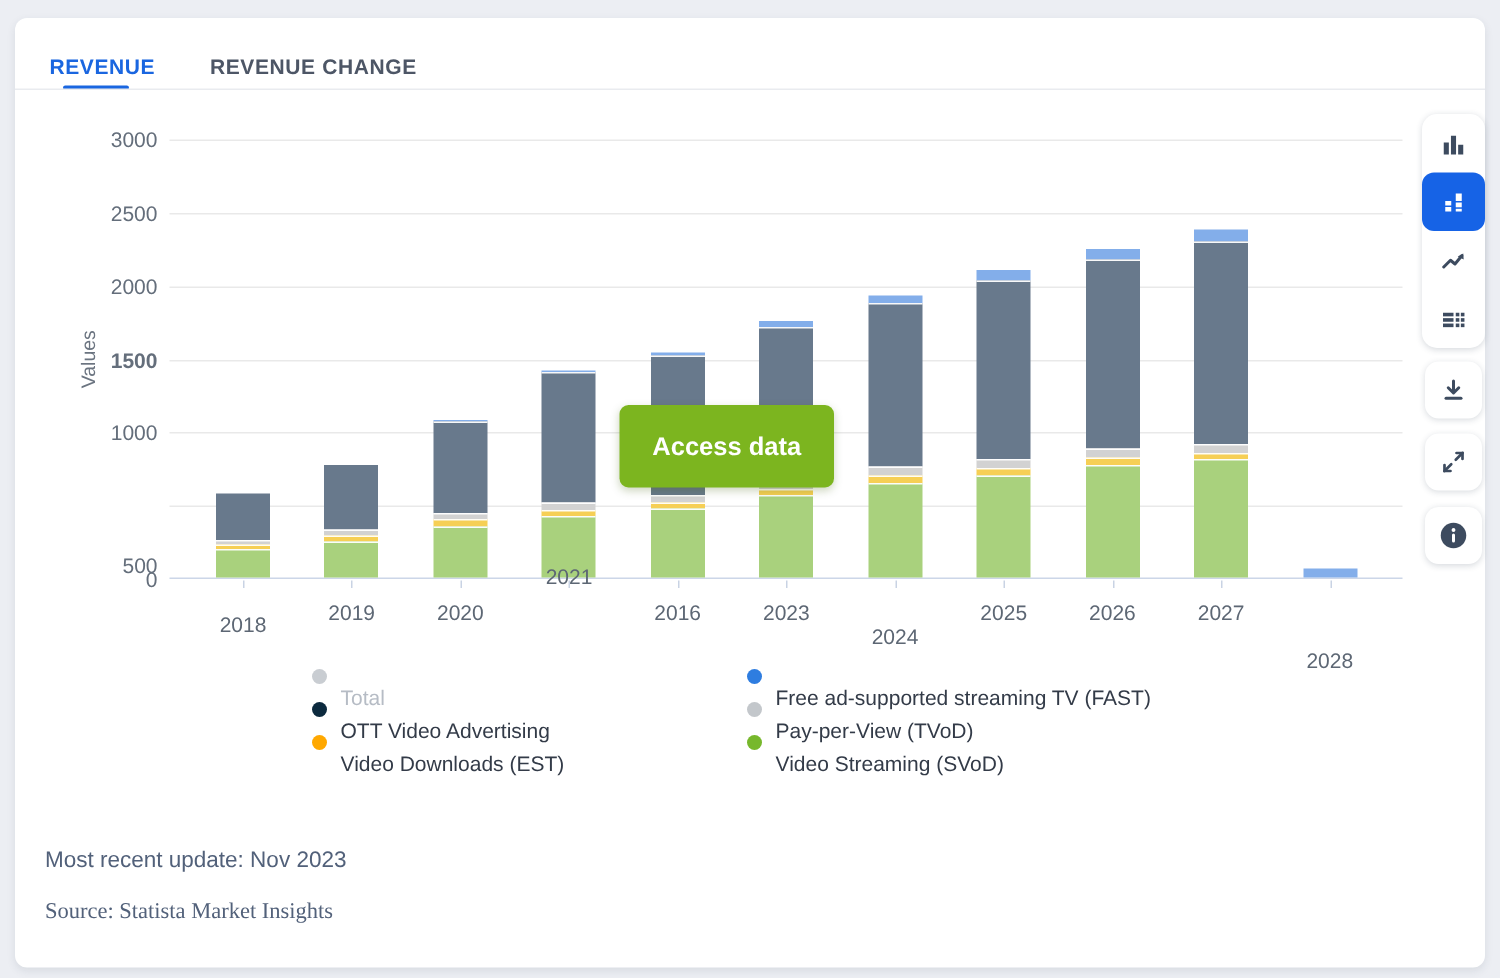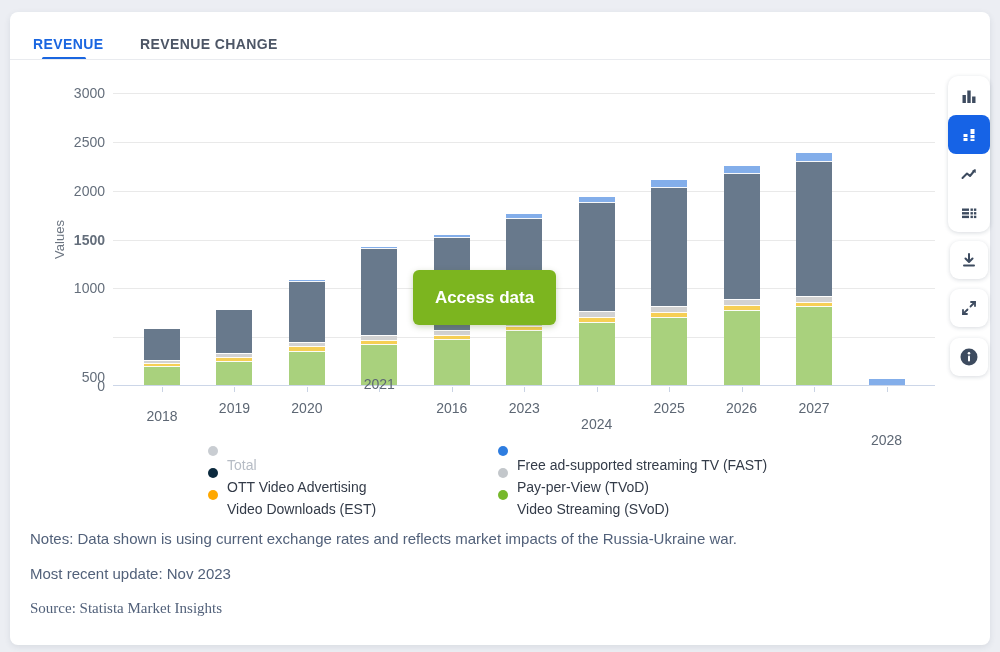--- a/index.html
+++ b/index.html
@@ -226,21 +226,20 @@
       <div class="legend-item">
         <span class="legend-dot" style="background: rgb(195, 199, 203);"></span>
         <span class="legend-label">Pay-per-View (TVoD)</span>
       </div>
       <div class="legend-item">
         <span class="legend-dot" style="background: rgb(119, 184, 44);"></span>
         <span class="legend-label">Video Streaming (SVoD)</span>
       </div>
     </div>
 
-  <div class="note-line" style="top:518px;">Notes: Data shown is using current exchange rates and reflects market impacts of the Russia-Ukraine war.</div>
   <div class="note-line" style="top:553px;">Most recent update: Nov 2023</div>
   <div class="note-line" style="top:588px;font-family:Liberation Serif, serif;">Source: Statista Market Insights</div>
 </div>
 
 <div class="tool-group">
   <div class="tool-tile" style="top:0;">
     <span>
       <svg width="18" height="18" viewBox="0 0 18 18">
         <g fill="#3d4b5f">
           <rect x="2.5" y="8" width="3.4" height="8"></rect>

